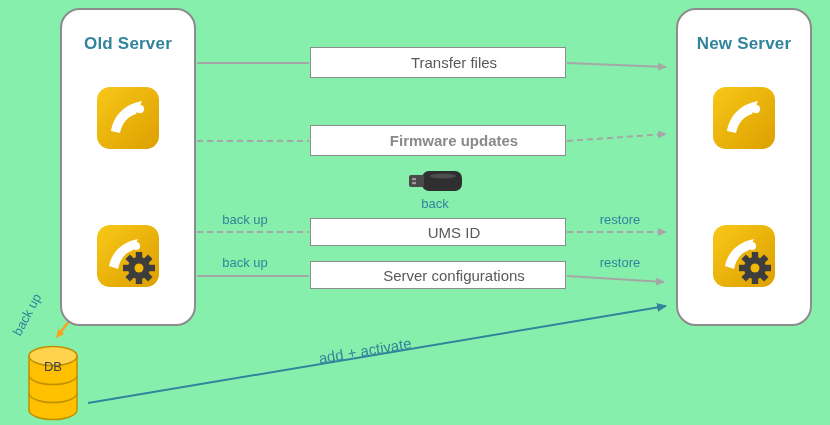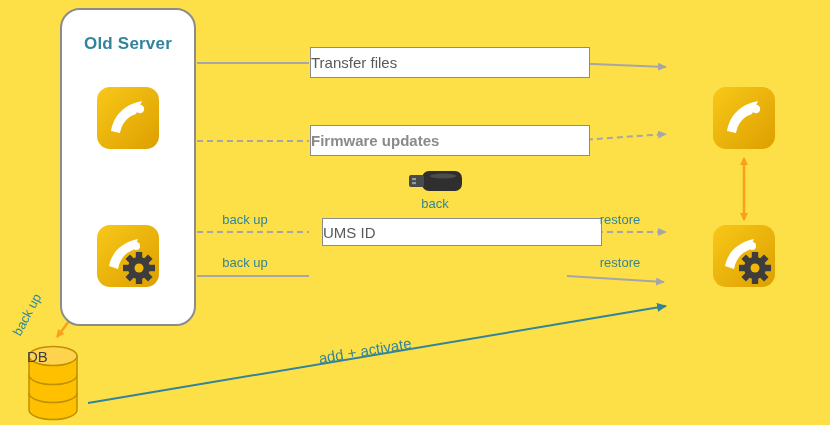--- a/index.html
+++ b/index.html
@@ -1,41 +1,41 @@
 <!DOCTYPE html>
 <html><head>
 <meta charset="utf-8">
 <style>
   * { margin:0; padding:0; box-sizing:border-box; }
   html,body { background:#ffffff; font-family:"Liberation Sans", sans-serif; }
-  .canvas { position:relative; width:830px; height:425px; background:#fde047; overflow:hidden; }
+  .canvas { position:relative; width:830px; height:425px; background:#86efac; overflow:hidden; }
   .overlay { position:absolute; left:0; top:0; width:830px; height:425px; pointer-events:none; }
 
   .server-box { position:absolute; top:8px; width:136px; height:318px;
     border:2px solid #8c8c8c; border-radius:20px; background:#ffffff; }
   .server-box.old { left:60px; }
   .server-box.new { left:676px; }
   .server-title { margin-top:24px; text-align:center; color:#31849B;
     font-weight:bold; font-size:17px; letter-spacing:0.2px; }
 
   .app-icon { position:absolute; width:64px; height:64px; }
 
-  .flow-box { position:absolute; left:310px; width:280px; background:#ffffff;
-    border:1px solid #8c8c8c; display:flex; align-items:center; justify-content:flex-start;
-    font-size:15px; color:#595959; }
+  .flow-box { position:absolute; left:310px; width:256px; background:#ffffff;
+    border:1px solid #8c8c8c; display:flex; align-items:center; justify-content:center;
+    font-size:15px; color:#595959;padding-left:32px; }
   .flow-box.light { color:#8a8a8a;font-weight:bold; }
 
   .lbl { position:absolute; color:#31849B; font-size:13px; text-align:center; }
   .lbl.rot-db { transform:rotate(-62deg); transform-origin:center; }
   .lbl.rot-diag { transform:rotate(-9.5deg); transform-origin:center; font-size:15px; }
 
   .usb { position:absolute; left:406px; top:168px; width:58px; height:28px; }
   .db-cyl { position:absolute; left:27px; top:344px; width:52px; height:78px; }
-  .db-text { position:absolute; left:27px; top:348px; width:52px; 
-    font-size:15px; color:#3f3f3f; }
+  .db-text { position:absolute; left:27px; top:359px; width:52px; text-align:center;
+    font-size:13px; color:#3f3f3f; }
 </style>
 </head>
 <body>
 
 <div class="canvas">
 
   <svg class="overlay">
     <defs>
       <linearGradient id="goldGrad" x1="0" y1="0" x2="1" y2="1">
         <stop offset="0" stop-color="#f8c818"></stop>
@@ -69,20 +69,23 @@
 
     <line x1="57" y1="337" x2="88" y2="296" stroke="#f9a11b" stroke-width="2.5" marker-start="url(#arrOrange)" marker-end="url(#arrOrange)"></line>
 
     <line x1="88" y1="403" x2="666" y2="306" stroke="#31849B" stroke-width="2" marker-end="url(#arrTeal)"></line>
   </svg>
 
   <div class="server-box old">
     <div class="server-title">Old Server</div>
   </div>
 
+  <div class="server-box new">
+    <div class="server-title">New Server</div>
+  </div>
 
   <div class="app-icon" style="left:96px; top:86px;">
     <svg viewBox="0 0 64 64" width="64" height="64">
       <rect x="1" y="1" width="62" height="62" rx="13" fill="url(#goldGrad)"></rect>
       <path d="M15 45 C18 28 30 18 46 15 L40 28 C31 31 26 37 24 47 Z" fill="#ffffff"></path>
       <circle cx="44" cy="23" r="4.2" fill="#ffffff"></circle>
     </svg>
   </div>
   <div class="app-icon" style="left:96px; top:224px;">
     <svg viewBox="0 0 64 64" width="64" height="64">
@@ -126,22 +129,25 @@
       </g>
     </svg>
   </div>
 
   <div class="flow-box" style="top:47px; height:31px;">
     <span>Transfer files</span>
   </div>
   <div class="flow-box light" style="top:125px; height:31px;">
     <span>Firmware updates</span>
   </div>
-  <div class="flow-box" style="top:218px; height:28px;margin-left:12px;">
+  <div class="flow-box" style="top:218px; height:28px;">
     <span>UMS ID</span>
+  </div>
+  <div class="flow-box" style="top:261px; height:28px;">
+    <span>Server configurations</span>
   </div>
 
   <div class="usb">
     <svg width="58" height="28" viewBox="0 0 58 28">
       <rect x="16" y="3" width="40" height="20" rx="7" fill="#2f2f2f"></rect>
       <rect x="3" y="7" width="15" height="12" rx="2" fill="#4a4a4a"></rect>
       <rect x="6" y="10" width="4" height="2.2" fill="#9a9a9a"></rect>
       <rect x="6" y="14" width="4" height="2.2" fill="#9a9a9a"></rect>
       <ellipse cx="37" cy="8" rx="13" ry="2.6" fill="#4d4d4d"></ellipse>
     </svg>

